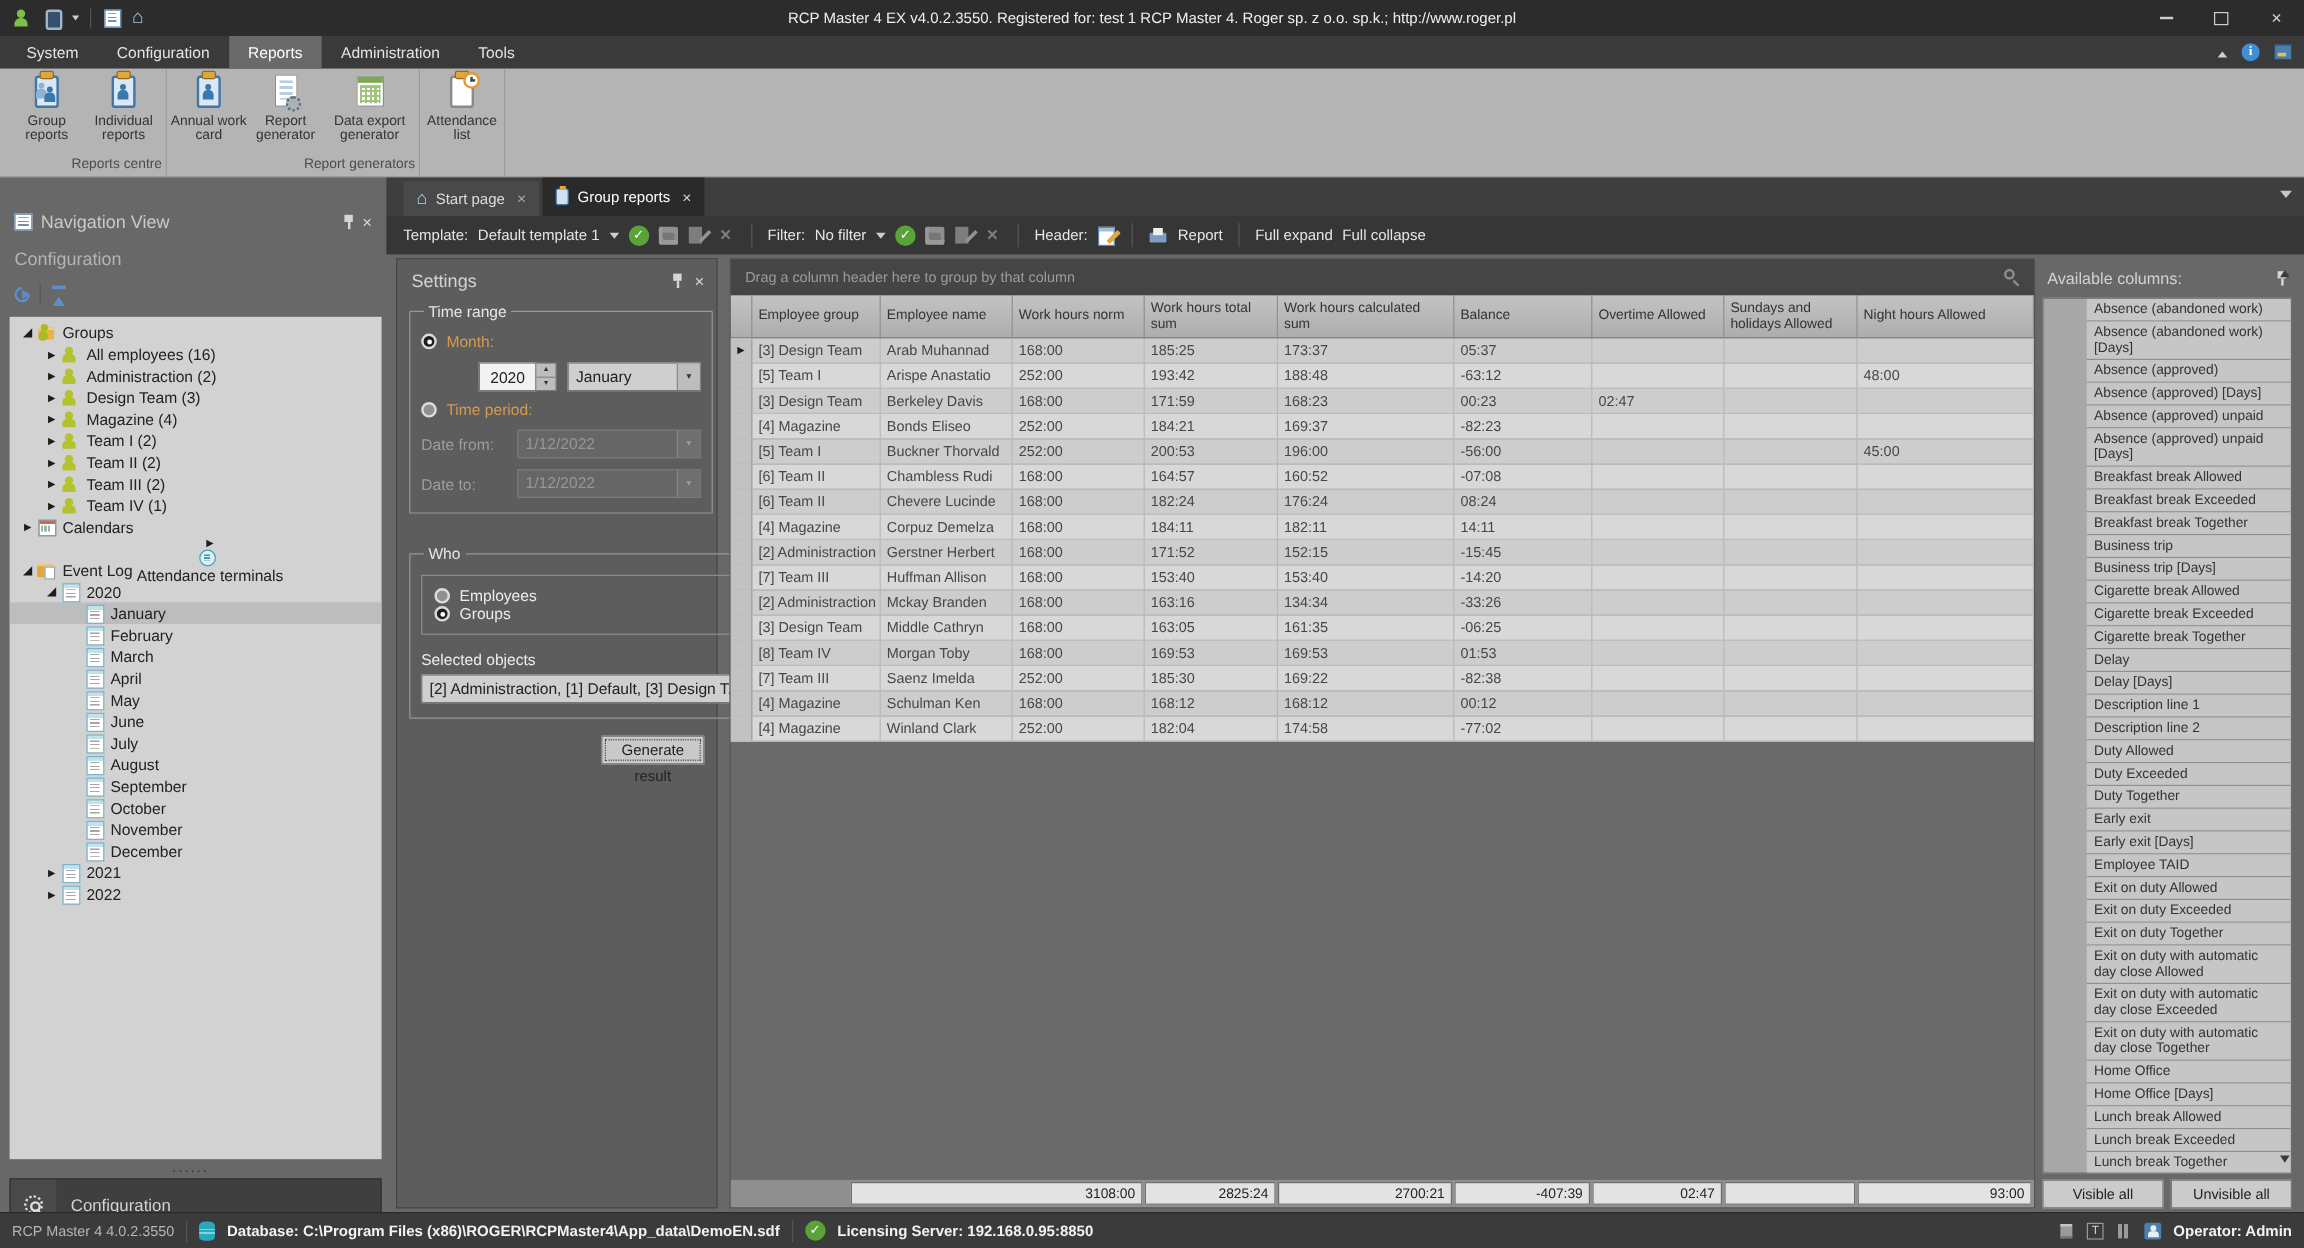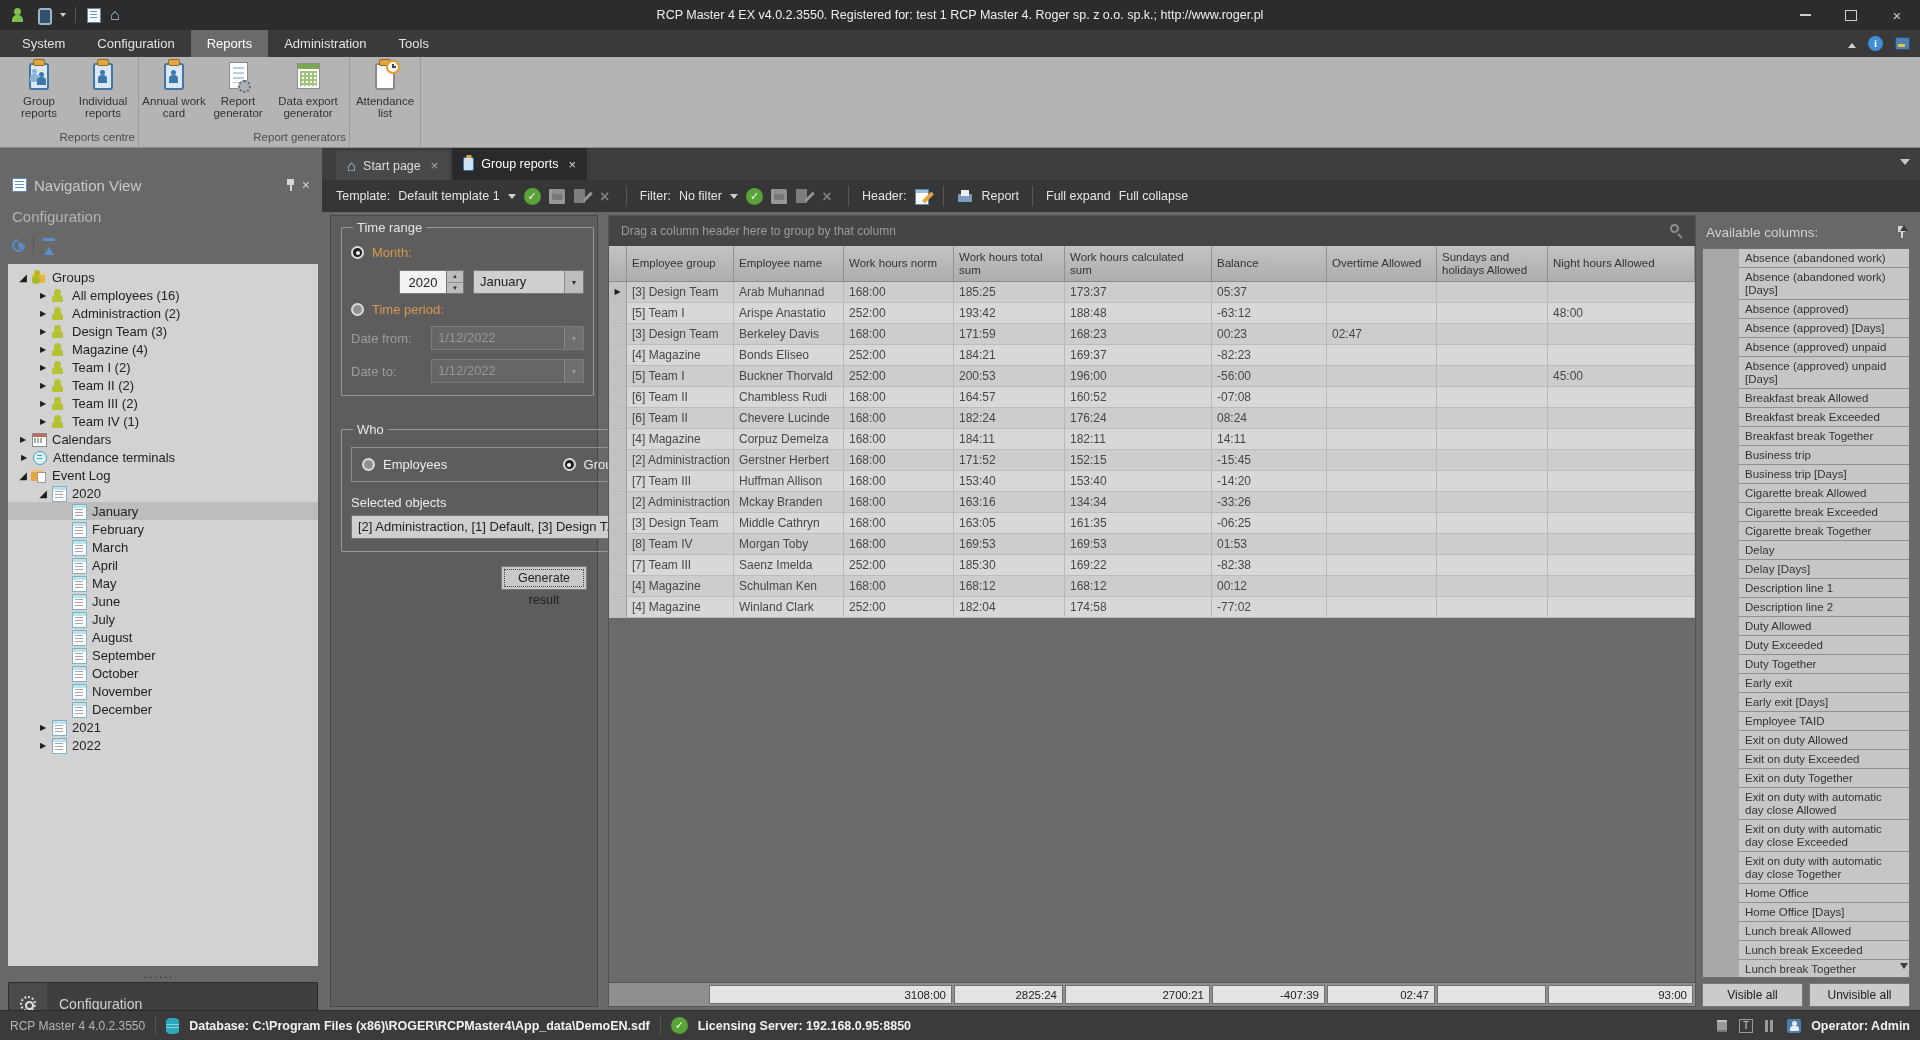--- a/index.html
+++ b/index.html
@@ -230,21 +230,21 @@
     align-items:center; justify-content:center; flex:none; }
   .combo .carr::before { content:"\25BC"; font-size:7px; color:#333; }
   .combo.disabled { background:#666; border-color:#7c7c7c; }
   .combo.disabled .cval { color:#979797; }
   .combo.disabled .carr { background:#6f6f6f; }
   .combo.disabled .carr::before { color:#9a9a9a; }
   .month-combo { width:111px; margin-left:9px; }
   .drow { display:flex; align-items:center; margin-top:9px; }
   .dlabel { width:80px; flex:none; }
   .drow .combo { flex:1; }
-  .who-box { border:1px solid #8f8f8f; display:flex; padding:9px 10px; margin-top:8px; }
+  .who-box { border:1px solid #8f8f8f; display:flex; padding:9px 10px; margin-top:8px;flex-direction:column; }
   .who-box .radio-row { margin-top:0; }
   .who-emp { flex:1; }
   .selobj-label { margin:13px 0 5px; }
   .gen-btn { display:block; width:86px; height:24px; background:#c9c9c9; border:1px solid #7a7a7a;
     outline:1px dotted #444; outline-offset:-4px; font-size:12.5px; color:#222; text-align:center;
     line-height:22px; margin:14px 10px 0 auto; }
 
   
   .grid { position:absolute; left:286px; top:3px; bottom:3px; width:1088px; border:1px solid #555;
     background:#6a6a6a; }
@@ -463,21 +463,21 @@
           <div class="tree-row" style="padding-left: 28px;">
             <span class="tarrow collapsed"></span>
             <span class="ticon ti-people"></span>
             <span class="tlabel">Team IV (1)</span>
           </div>
           <div class="tree-row" style="padding-left: 8px;">
             <span class="tarrow collapsed"></span>
             <span class="ticon ti-calendar"></span>
             <span class="tlabel">Calendars</span>
           </div>
-          <div class="tree-row" style="padding-left: 9px;">
+          <div class="tree-row" style="padding-left: 24px; flex-direction: column;">
             <span class="tarrow collapsed"></span>
             <span class="ticon ti-terminal"></span>
             <span class="tlabel">Attendance terminals</span>
           </div>
           <div class="tree-row" style="padding-left: 8px;">
             <span class="tarrow expanded"></span>
             <span class="ticon ti-eventlog"></span>
             <span class="tlabel">Event Log</span>
           </div>
           <div class="tree-row" style="padding-left: 28px;">
@@ -603,20 +603,25 @@
         <span class="tic tic-print"></span>
         <span>Report</span>
         <span class="t-sep"></span>
         <span>Full expand</span>
         <span>Full collapse</span>
       </div>
 
       <div class="content">
 
         <div class="settings">
+          <div class="set-head">
+            <span class="set-title">Settings</span>
+            <span class="pin"></span>
+            <span class="xmark"></span>
+          </div>
           <fieldset class="fs">
             <legend>Time range</legend>
             <div class="radio-row">
               <span class="radio sel"></span>
               <span class="amber">Month:</span>
             </div>
             <div class="month-row">
               <span class="yearbox">2020</span>
               <span class="spin">
                   <span>▲</span>

